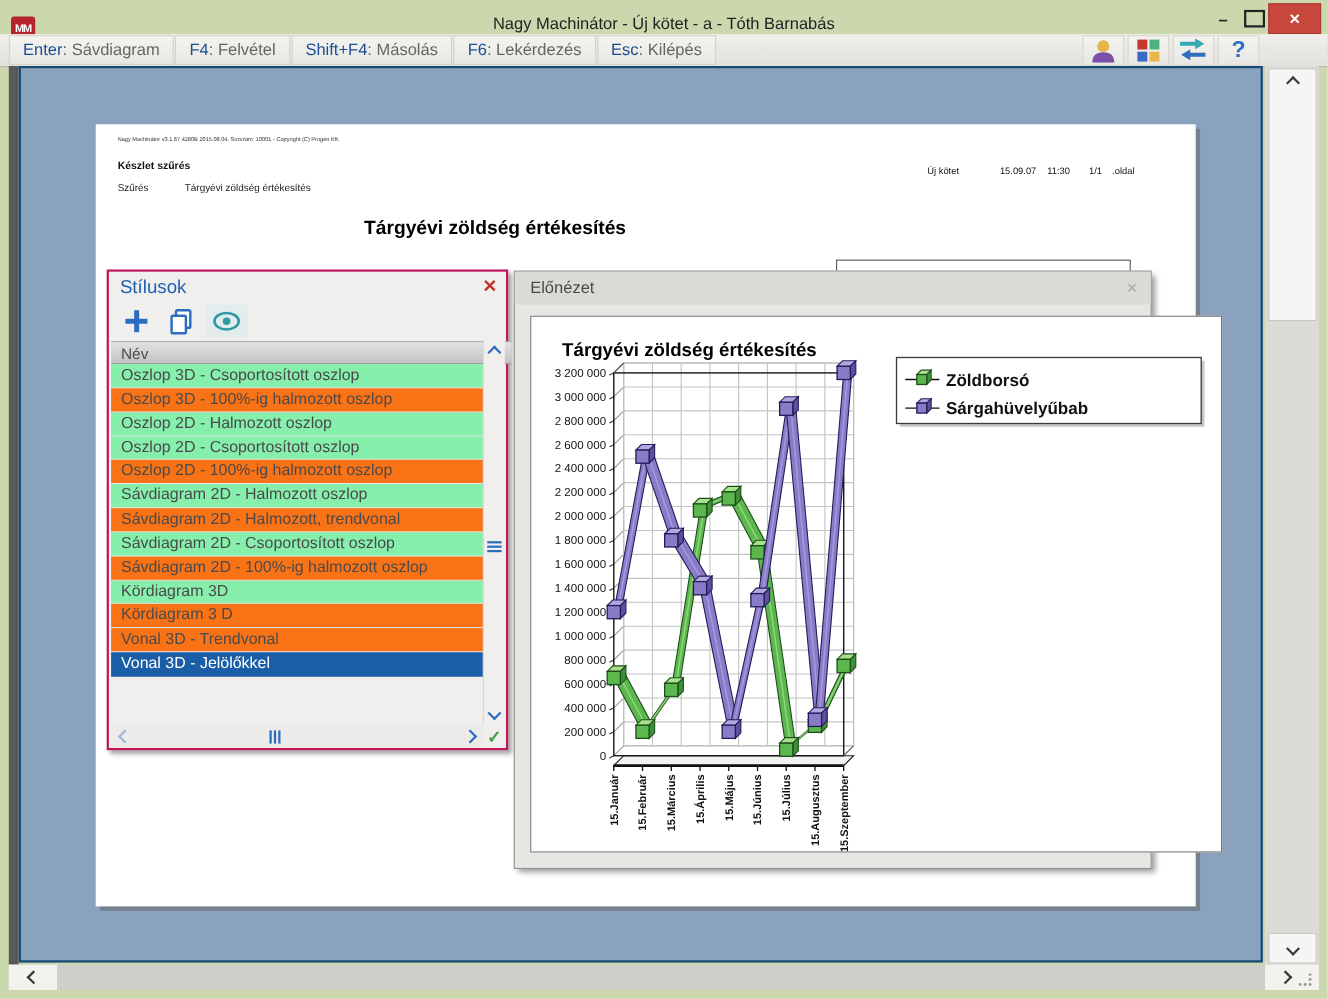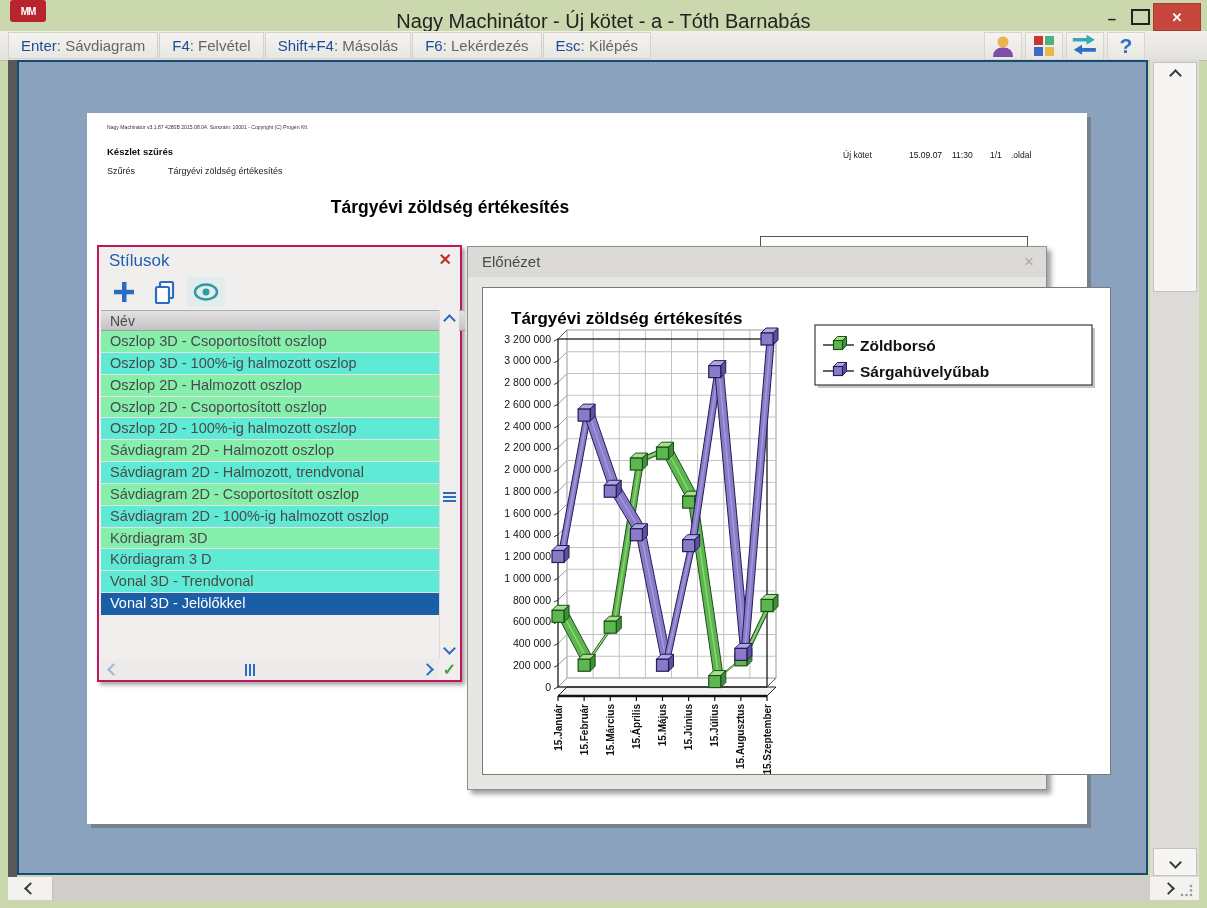--- a/index.html
+++ b/index.html
@@ -6,24 +6,24 @@
   body{
     width:1207px;height:908px;position:relative;overflow:hidden;
     background:#cbd7ac;
     font-family:"Liberation Sans", sans-serif;
     -webkit-font-smoothing:antialiased;
   }
   .abs{position:absolute;}
 
   
   #titlebar{left:0;top:0;width:1207px;height:31px;background:#cbd7ac;}
-  #app-logo{left:10px;top:0;width:36px;height:22px;background:#b7242e;border-radius:3px;
+  #app-logo{left:10px;top:15px;width:22px;height:22px;background:#b7242e;border-radius:3px;
     color:#fff;font-size:10px;font-weight:bold;display:flex;align-items:center;justify-content:center;letter-spacing:-1px;}
   #win-title{left:0;top:0;width:100%;height:42px;display:flex;align-items:center;justify-content:center;
-    font-size:20px;color:#222;}
+    font-size:15px;color:#222;}
   #btn-min{left:1100px;top:6px;width:24px;height:20px;display:flex;align-items:flex-end;justify-content:center;
     color:#222;font-size:15px;font-weight:bold;line-height:14px;}
   #btn-max{left:1131px;top:9px;width:15px;height:12px;border:2px solid #222;background:transparent;}
   #btn-close{left:1153px;top:3px;width:46px;height:26px;background:#c8473c;border:1px solid #a83a30;
     display:flex;align-items:center;justify-content:center;color:#fff;font-size:13px;font-weight:bold;}
 
   
   #toolbar{left:0;top:31px;width:1207px;height:29px;background:linear-gradient(#f0efec,#e3e1db);
     border-bottom:1px solid #bdbbb4;}
   #toolbar-buttons{left:8px;top:32px;height:27px;display:flex;}
@@ -78,21 +78,21 @@
   #styles-title{left:10px;top:4px;font-size:17px;color:#1f5fb2;}
   #styles-close{right:8px;top:3px;font-size:16px;font-weight:bold;color:#c0332b;}
   #styles-iconbar{left:6px;top:30px;height:32px;display:flex;gap:3px;}
   .sp-iconbtn{width:38px;height:30px;display:flex;align-items:center;justify-content:center;}
   .sp-iconbtn.eye-bg{background:#e2ecec;}
   #styles-colheader{left:2px;top:63px;width:364px;height:21px;background:linear-gradient(#e2e2e2,#c3c3c3);
     border-top:1px solid #adadad;border-bottom:1px solid #9e9e9e;box-sizing:border-box;
     font-size:14px;color:#4a4a4a;display:flex;align-items:center;padding-left:9px;text-align:center;}
   #style-list{left:2px;top:84px;width:338px;height:328px;display:flex;flex-direction:column;}
   .style-row{height:21.85px;line-height:21.85px;font-size:14.5px;color:#4a4a4a;padding-left:9px;
-    border-bottom:1px solid #e3e2e0;box-sizing:border-box;background:#5eead4;white-space:nowrap;overflow:hidden;}
+    border-bottom:1px solid #e3e2e0;box-sizing:border-box;background:#f97316;white-space:nowrap;overflow:hidden;}
   .style-row.alt{background:#86efac;}
   .style-row.selected{background:#1b5ea8;color:#fff;border-bottom:1px solid #1b5ea8;}
   #styles-vsb{left:340px;top:63px;width:19px;height:349px;background:#f0efed;border-left:1px solid #d9d8d6;}
   #sv-thumb{left:3px;top:182px;width:13px;display:flex;flex-direction:column;gap:2px;}
   #sv-thumb i{height:2px;background:#2a6cc0;display:block;}
   #styles-hsb{left:2px;top:412px;width:338px;height:21px;background:#ecebe9;display:flex;align-items:center;}
   #sh-thumb{margin-left:120px;display:flex;gap:2px;}
   #sh-thumb i{width:2px;height:12px;background:#2a6cc0;display:block;}
   #styles-ok{left:340px;top:412px;width:21px;height:21px;color:#43a047;font-size:16px;font-weight:bold;}
 

